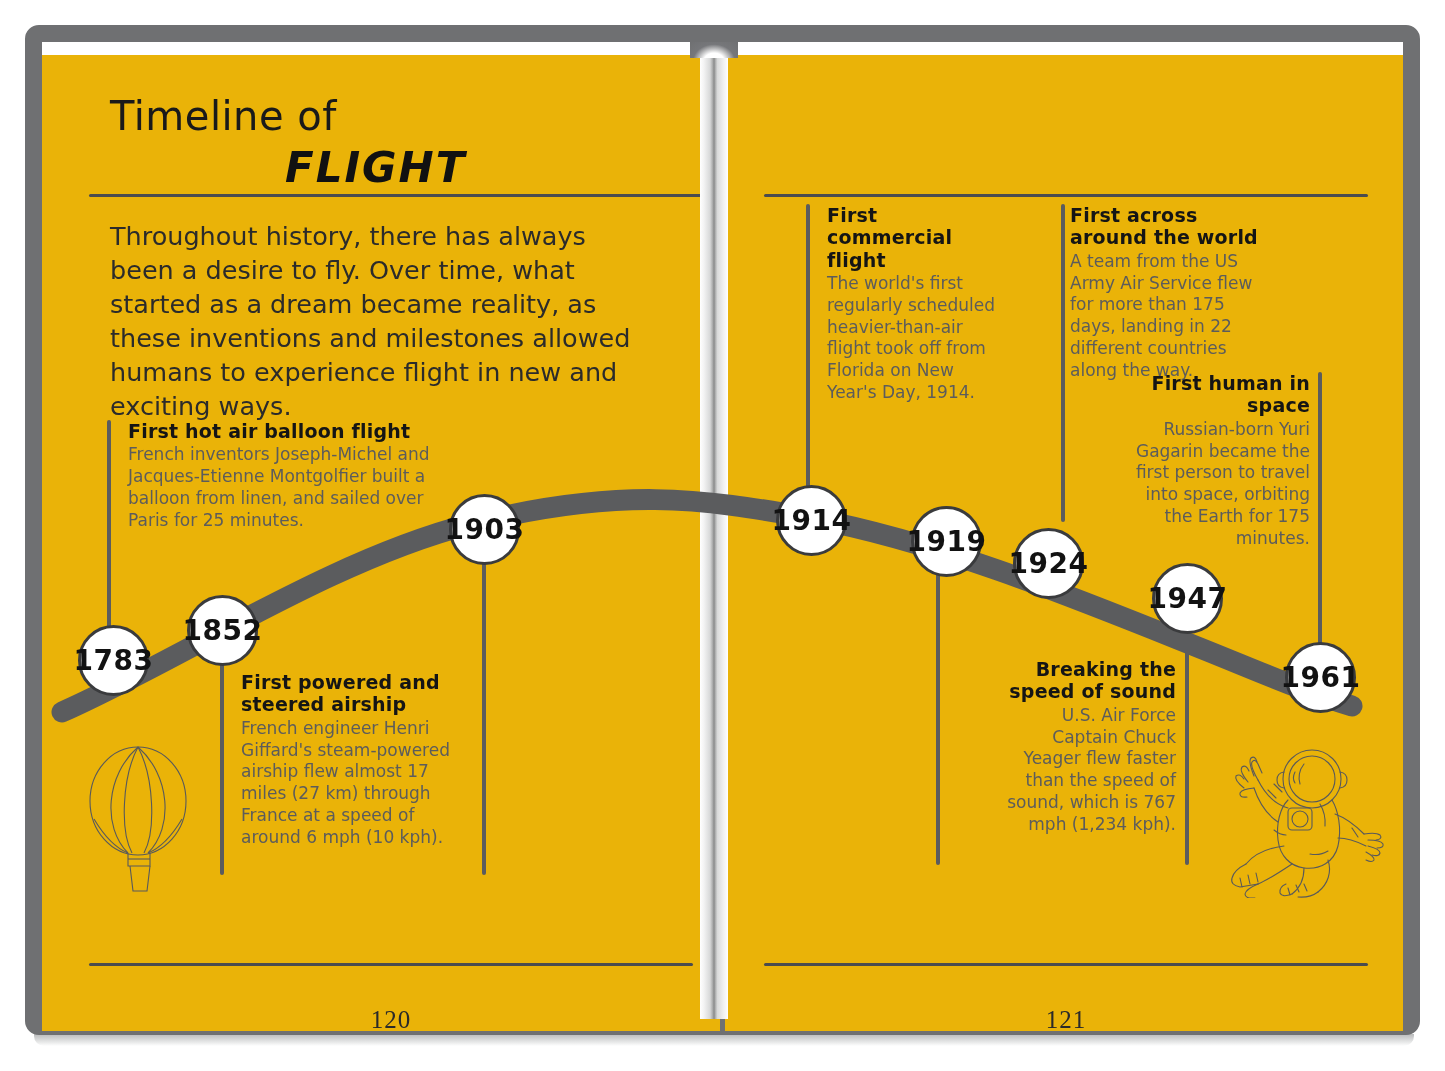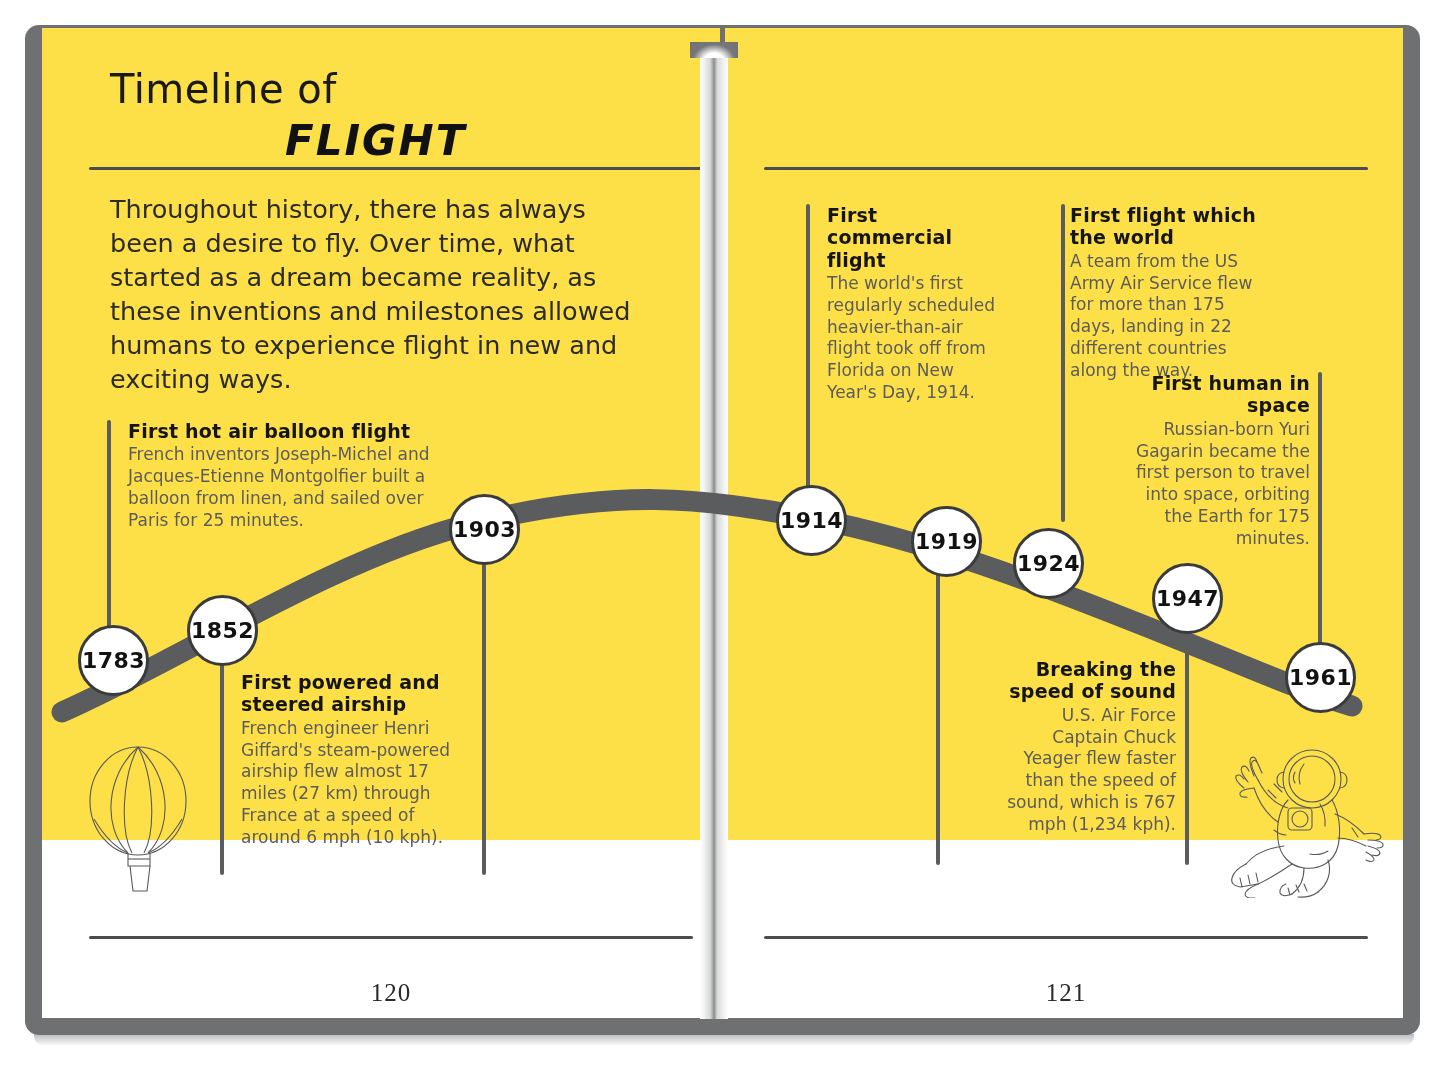--- a/index.html
+++ b/index.html
@@ -36,24 +36,24 @@
     top: 1034px;
     width: 1380px;
     height: 12px;
     background: linear-gradient(to bottom, #b9babb, #e9eaea 70%, #ffffff);
     border-radius: 0 0 10px 10px;
   }
 
   
   .page {
     position: absolute;
-    top: 28px;
+    top: 55px;
     width: 678px;
-    height: 812px;
-    background: #fde047;
+    height: 976px;
+    background: #eab308;
     box-sizing: border-box;
   }
   .page-left  { left: 42px; }
   .page-right { left: 725px; }
 
   
   .spine {
     position: absolute;
     left: 700px;
     top: 42px;
@@ -173,21 +173,21 @@
 
   
   .bubble {
     position: absolute;
     border: 3px solid #3a3b3d;
     border-radius: 50%;
     background: #ffffff;
     display: flex;
     align-items: center;
     justify-content: center;
-    font-size: 22px;
+    font-size: 28px;
     font-weight: bold;
     color: #121212;
     box-sizing: border-box;
     letter-spacing: 0.5px;
   }
 
   
   .illus { position: absolute; }
 </style>
 </head>
@@ -262,21 +262,21 @@
     <span>1914</span>
   </div>
 
   <div class="stem" style="left:936px; top:560px; height:305px;"></div>
   <div class="bubble" style="left:903px; top:506px; width:71px; height:71px;margin-left:8px;">
     <span>1919</span>
   </div>
 
   <div class="stem" style="left:1061px; top:204px; height:318px;"></div>
   <div class="entry" style="left:1070px; top:204px; width:190px;">
-    <div class="etitle">First flight which the world</div>
+    <div class="etitle">First across around the world</div>
     <div class="ebody">A team from the US Army Air Service flew for more than 175 days, landing in 22 different countries along the way.</div>
   </div>
   <div class="bubble" style="left:1013px; top:528px; width:71px; height:71px;">
     <span>1924</span>
   </div>
 
   <div class="stem" style="left:1185px; top:610px; height:255px;"></div>
   <div class="entry align-right" style="left:1000px; top:658px; width:176px;">
     <div class="etitle">Breaking the speed of sound</div>
     <div class="ebody">U.S. Air Force Captain Chuck Yeager flew faster than the speed of sound, which is 767 mph (1,234 kph).</div>

